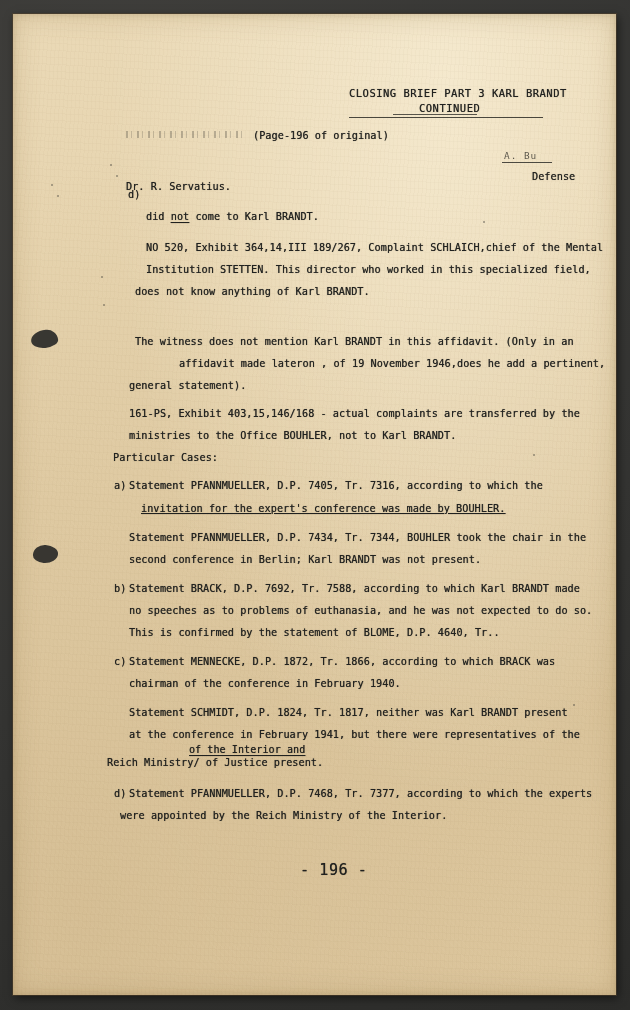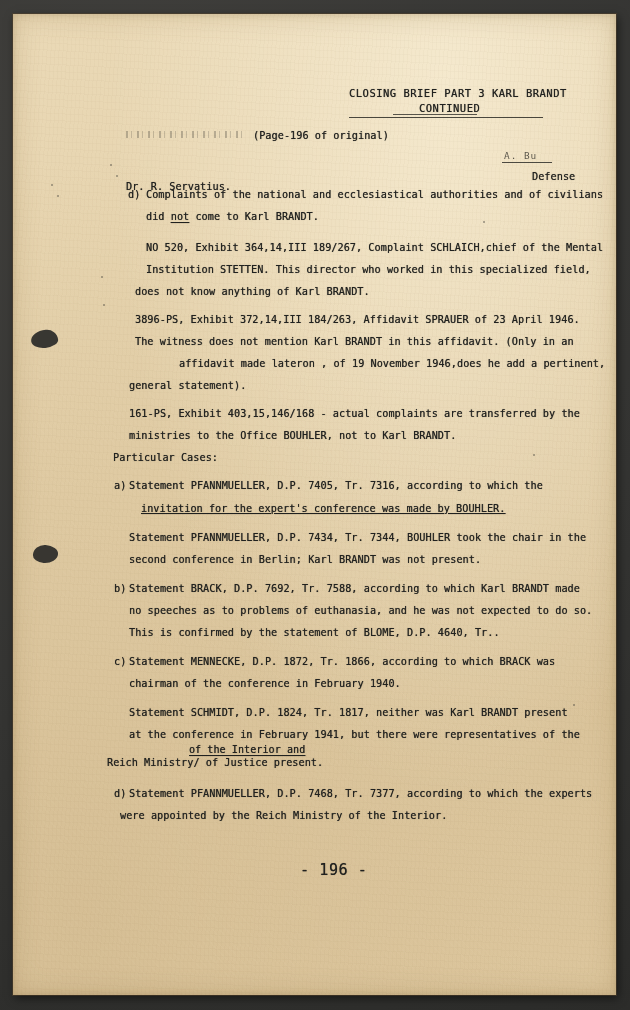--- a/index.html
+++ b/index.html
@@ -188,28 +188,26 @@
   <div id="typescript">
 
     <div class="ln hdr" style="left:336px; top:74px;">CLOSING BRIEF PART 3 KARL BRANDT</div>
     <div class="ln hdr" style="left:406px; top:89px;">CONTINUED</div>
 
     <div class="ln" style="left:240px; top:117px;">(Page-196 of original)</div>
     <div class="ln" style="left:113px; top:139px;margin-top:29px;">Dr. R. Servatius.</div>
     <div class="ln" style="left:519px; top:158px;">Defense</div>
 
     <div class="ln" style="left:115px; top:176px;">d)</div>
-    <div class="ln" style="left:133px; top:176px;">Complaints of the national and ecclesiastical authorities and of civilians</div>
     <div class="ln" style="left:133px; top:198px;"><span>did </span><span class="u">not</span><span> come to Karl BRANDT.</span></div>
 
     <div class="ln" style="left:133px; top:229px;">NO 520, Exhibit 364,14,III 189/267, Complaint SCHLAICH,chief of the Mental</div>
     <div class="ln" style="left:133px; top:251px;">Institution STETTEN. This director who worked in this specialized field,</div>
     <div class="ln" style="left:122px; top:273px;">does not know anything of Karl BRANDT.</div>
 
-    <div class="ln" style="left:122px; top:301px;">3896-PS, Exhibit 372,14,III 184/263, Affidavit SPRAUER of 23 April 1946.</div>
     <div class="ln" style="left:122px; top:323px;">The witness does not mention Karl BRANDT in this affidavit. (Only in an</div>
     <div class="ln" style="left:122px; top:345px;margin-left:44px;">affidavit made lateron , of 19 November 1946,does he add a pertinent,</div>
     <div class="ln" style="left:116px; top:367px;">general statement).</div>
 
     <div class="ln" style="left:116px; top:395px;">161-PS, Exhibit 403,15,146/168 - actual complaints are transferred by the</div>
     <div class="ln" style="left:116px; top:417px;">ministries to the Office BOUHLER, not to Karl BRANDT.</div>
     <div class="ln" style="left:100px; top:439px;">Particular Cases:</div>
 
     <div class="ln" style="left:101px; top:467px;">a)</div>
     <div class="ln" style="left:116px; top:467px;">Statement PFANNMUELLER, D.P. 7405, Tr. 7316, according to which the</div>

